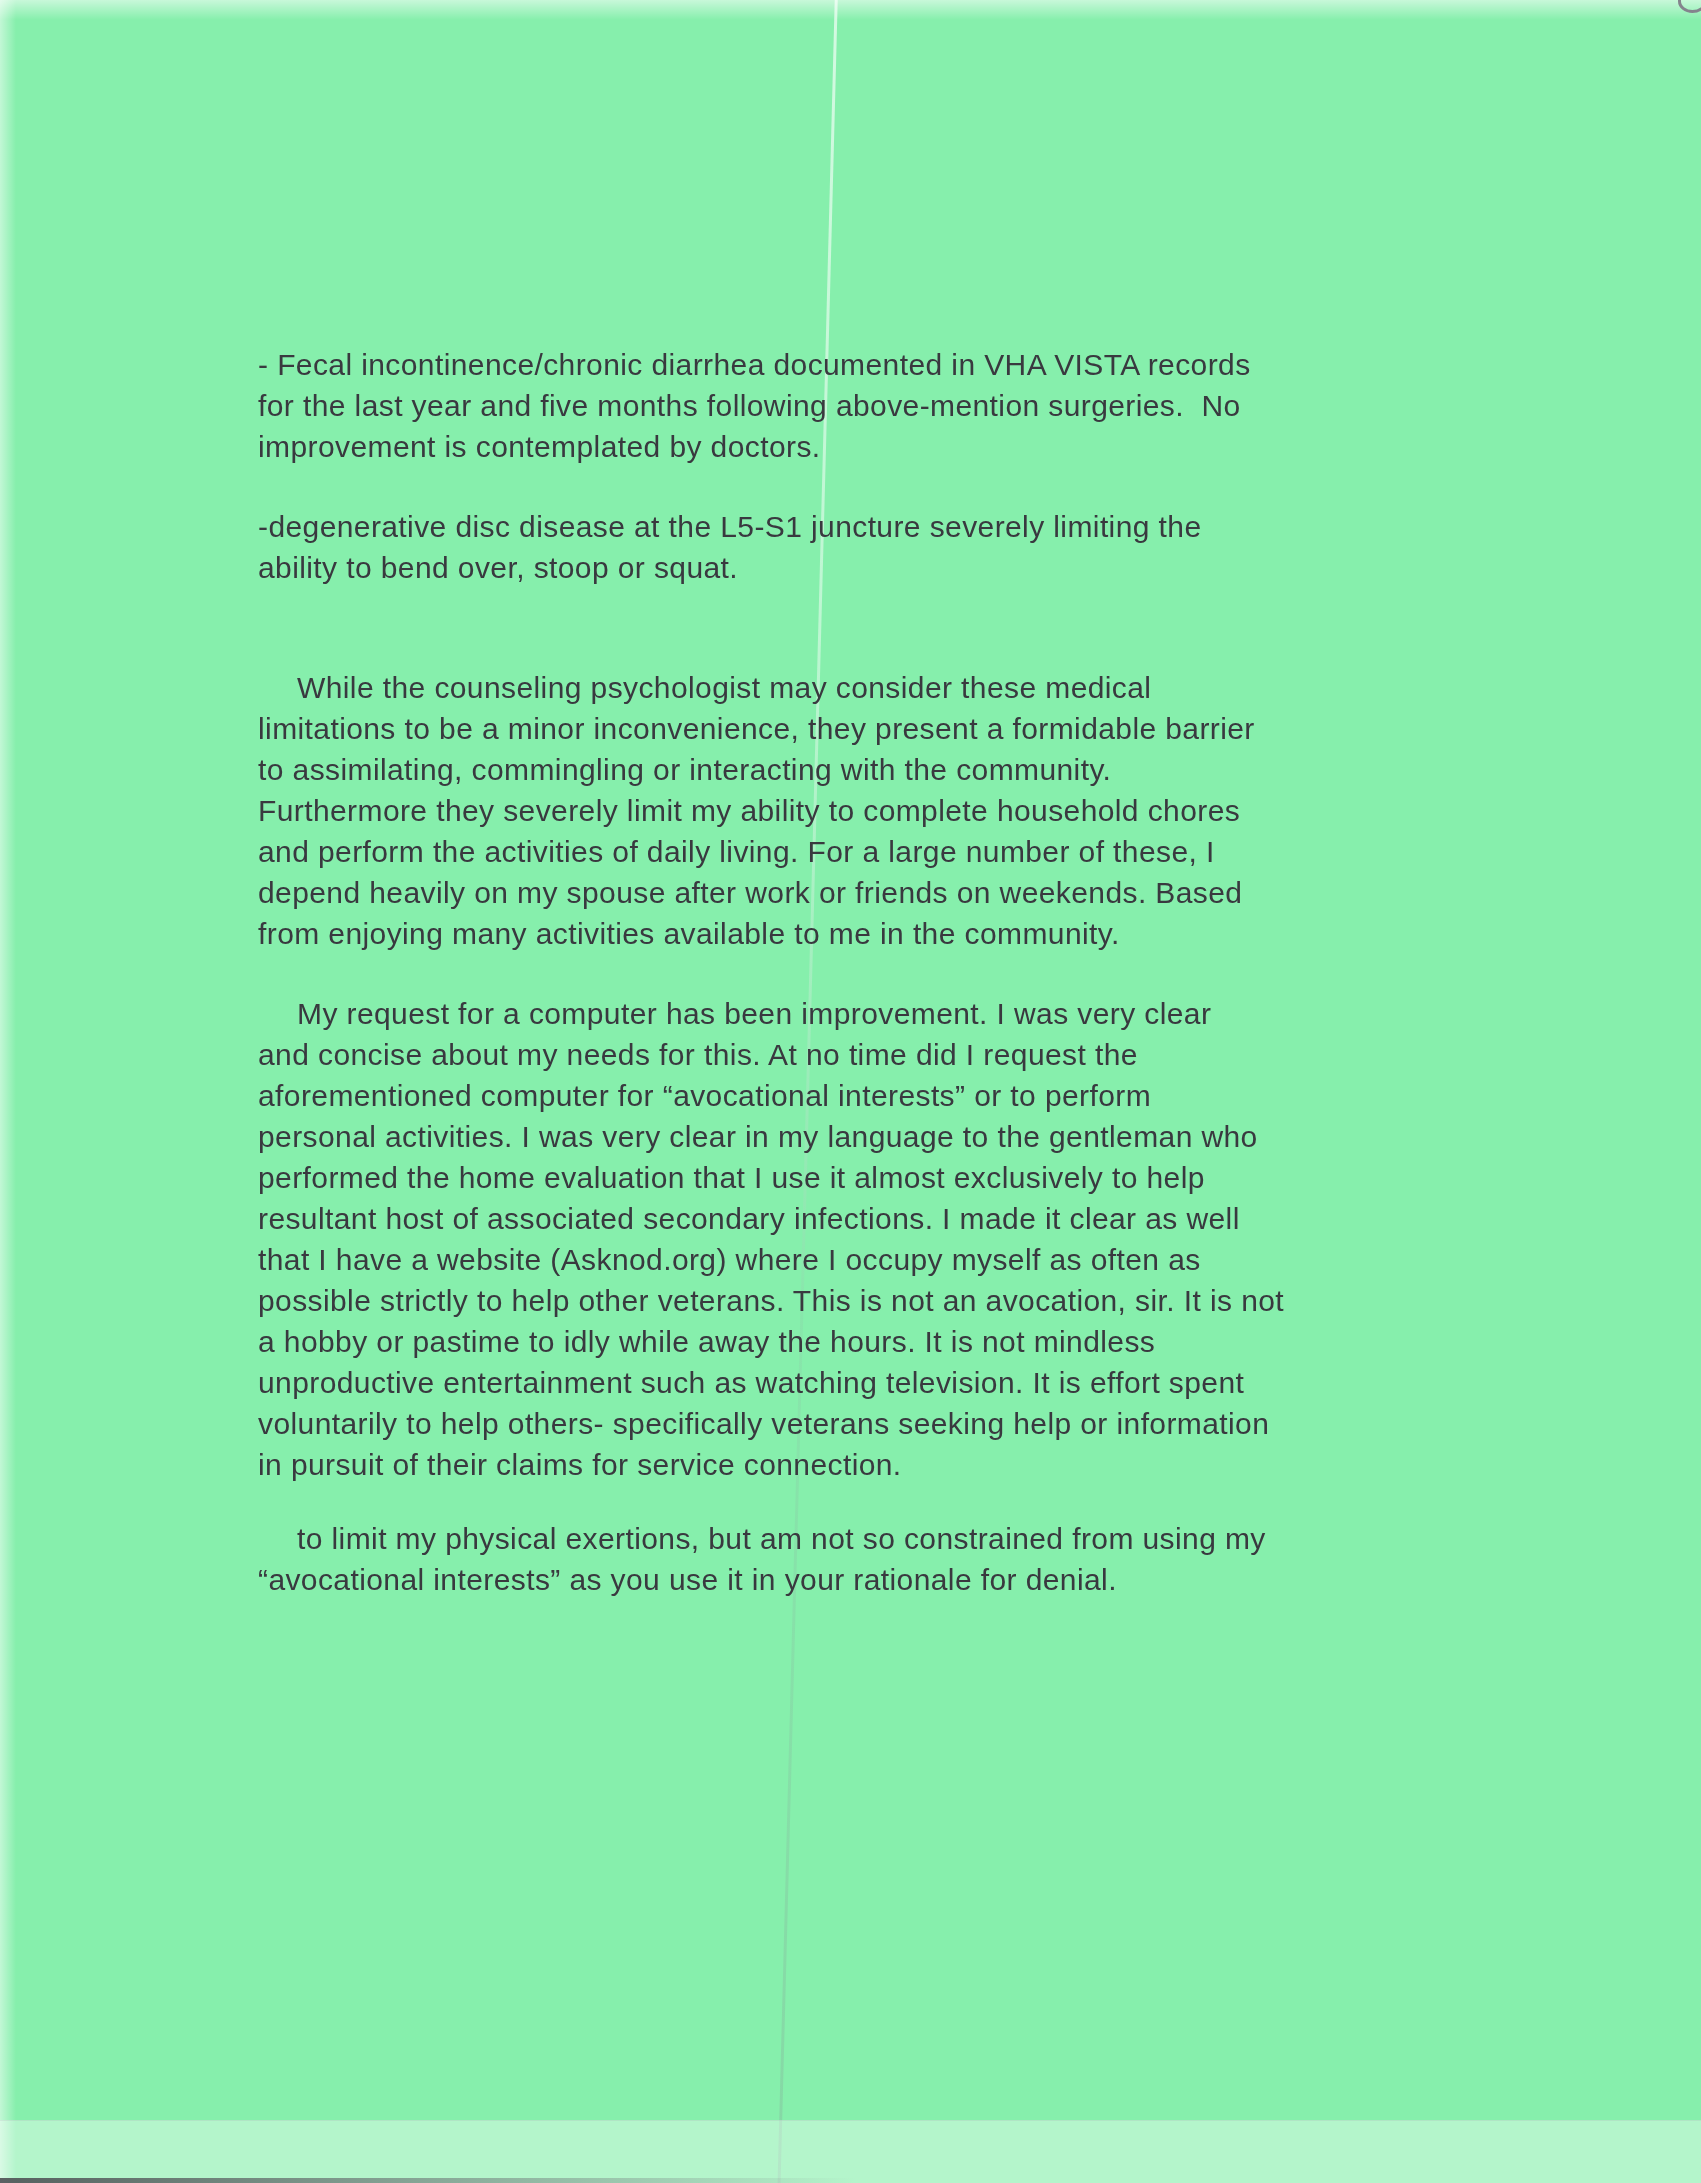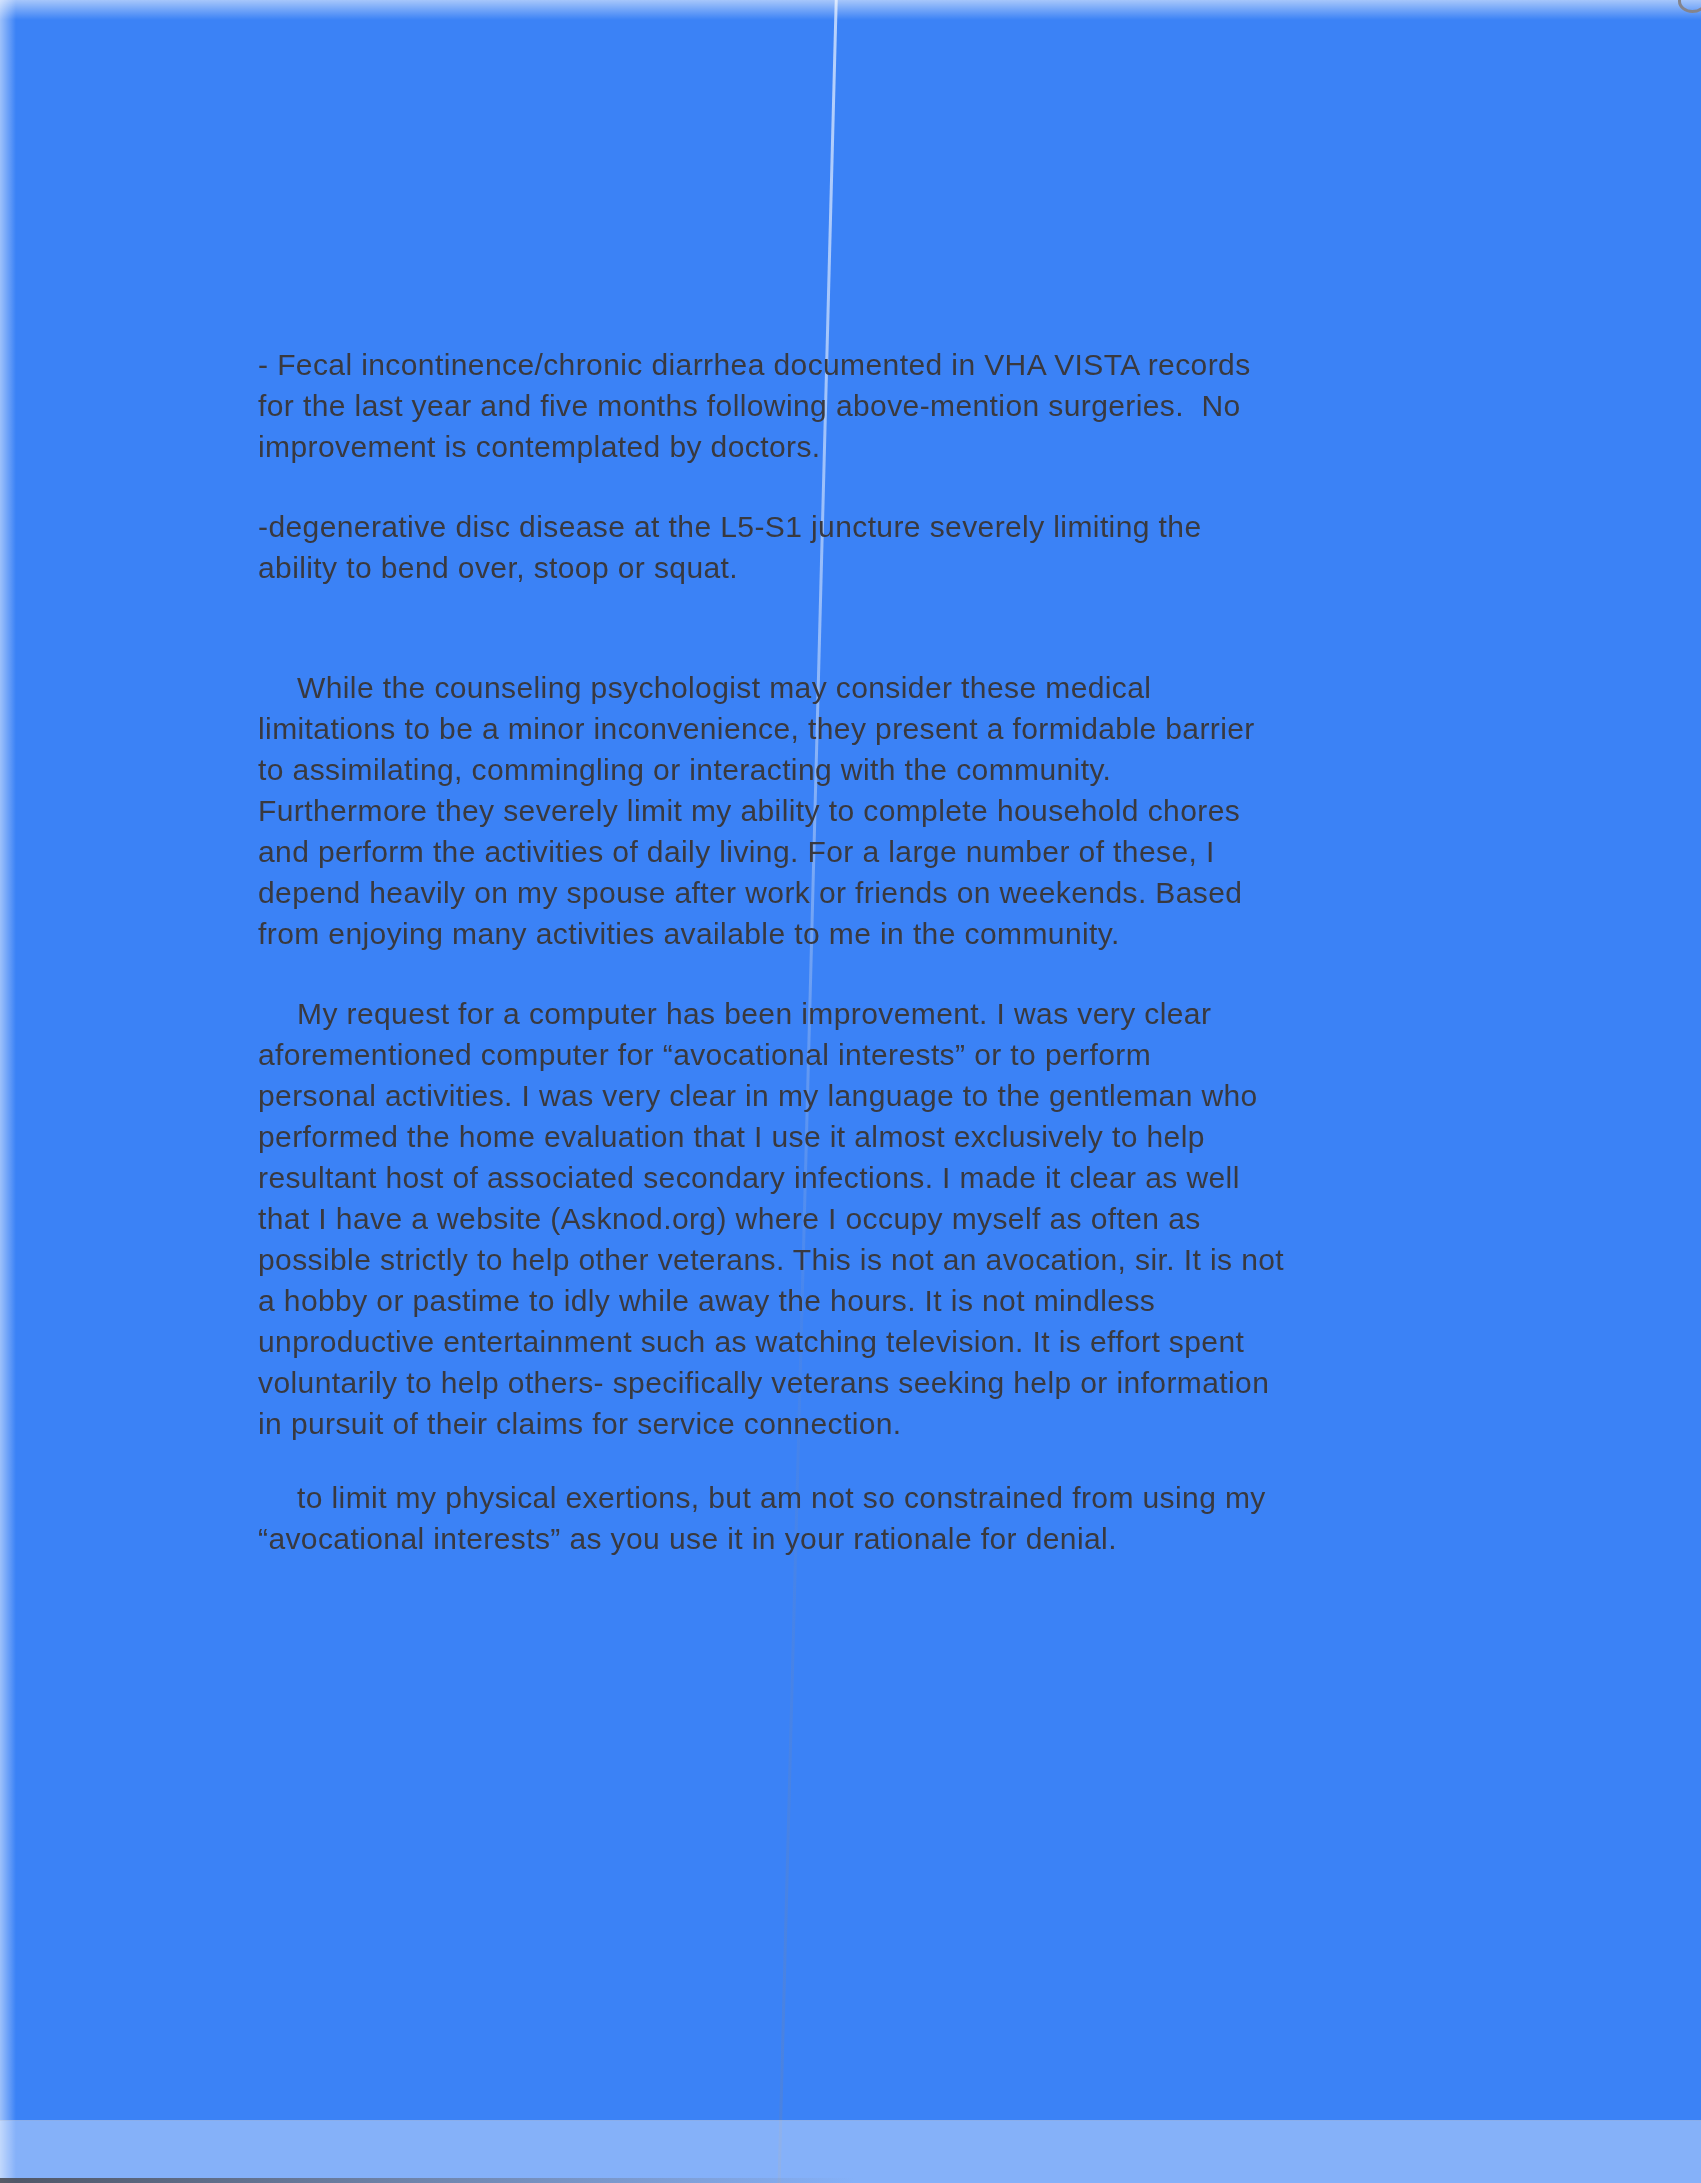--- a/index.html
+++ b/index.html
@@ -90,21 +90,21 @@
   .line {
     height: 41px;
     line-height: 41px;
     white-space: pre;
   }
   .para.indent .line:first-child { padding-left: 39px; }
 </style>
 </head>
 <body>
 
-<div class="page" style="background: #3b82f6;">
+<div class="page" style="background: #86efac;">
   <div class="edge-top"></div>
   <div class="edge-left"></div>
   <div class="crease"></div>
   <div class="bottom-band"></div>
   <div class="bottom-scan-line"></div>
   <div class="corner-mark"></div>
   <div class="letter" id="letter-body" style="color: rgb(57, 57, 63);">
       <div class="para">
         <div class="line">- Fecal incontinence/chronic diarrhea documented in VHA VISTA records</div>
         <div class="line">for the last year and five months following above-mention surgeries.  No</div>
@@ -118,20 +118,21 @@
         <div class="line">While the counseling psychologist may consider these medical</div>
         <div class="line">limitations to be a minor inconvenience, they present a formidable barrier</div>
         <div class="line">to assimilating, commingling or interacting with the community.</div>
         <div class="line">Furthermore they severely limit my ability to complete household chores</div>
         <div class="line">and perform the activities of daily living. For a large number of these, I</div>
         <div class="line">depend heavily on my spouse after work or friends on weekends. Based</div>
         <div class="line">from enjoying many activities available to me in the community.</div>
       </div>
       <div class="para indent">
         <div class="line">My request for a computer has been improvement. I was very clear</div>
+        <div class="line">and concise about my needs for this. At no time did I request the</div>
         <div class="line">aforementioned computer for “avocational interests” or to perform</div>
         <div class="line">personal activities. I was very clear in my language to the gentleman who</div>
         <div class="line">performed the home evaluation that I use it almost exclusively to help</div>
         <div class="line">resultant host of associated secondary infections. I made it clear as well</div>
         <div class="line">that I have a website (Asknod.org) where I occupy myself as often as</div>
         <div class="line">possible strictly to help other veterans. This is not an avocation, sir. It is not</div>
         <div class="line">a hobby or pastime to idly while away the hours. It is not mindless</div>
         <div class="line">unproductive entertainment such as watching television. It is effort spent</div>
         <div class="line">voluntarily to help others- specifically veterans seeking help or information</div>
         <div class="line">in pursuit of their claims for service connection.</div>

